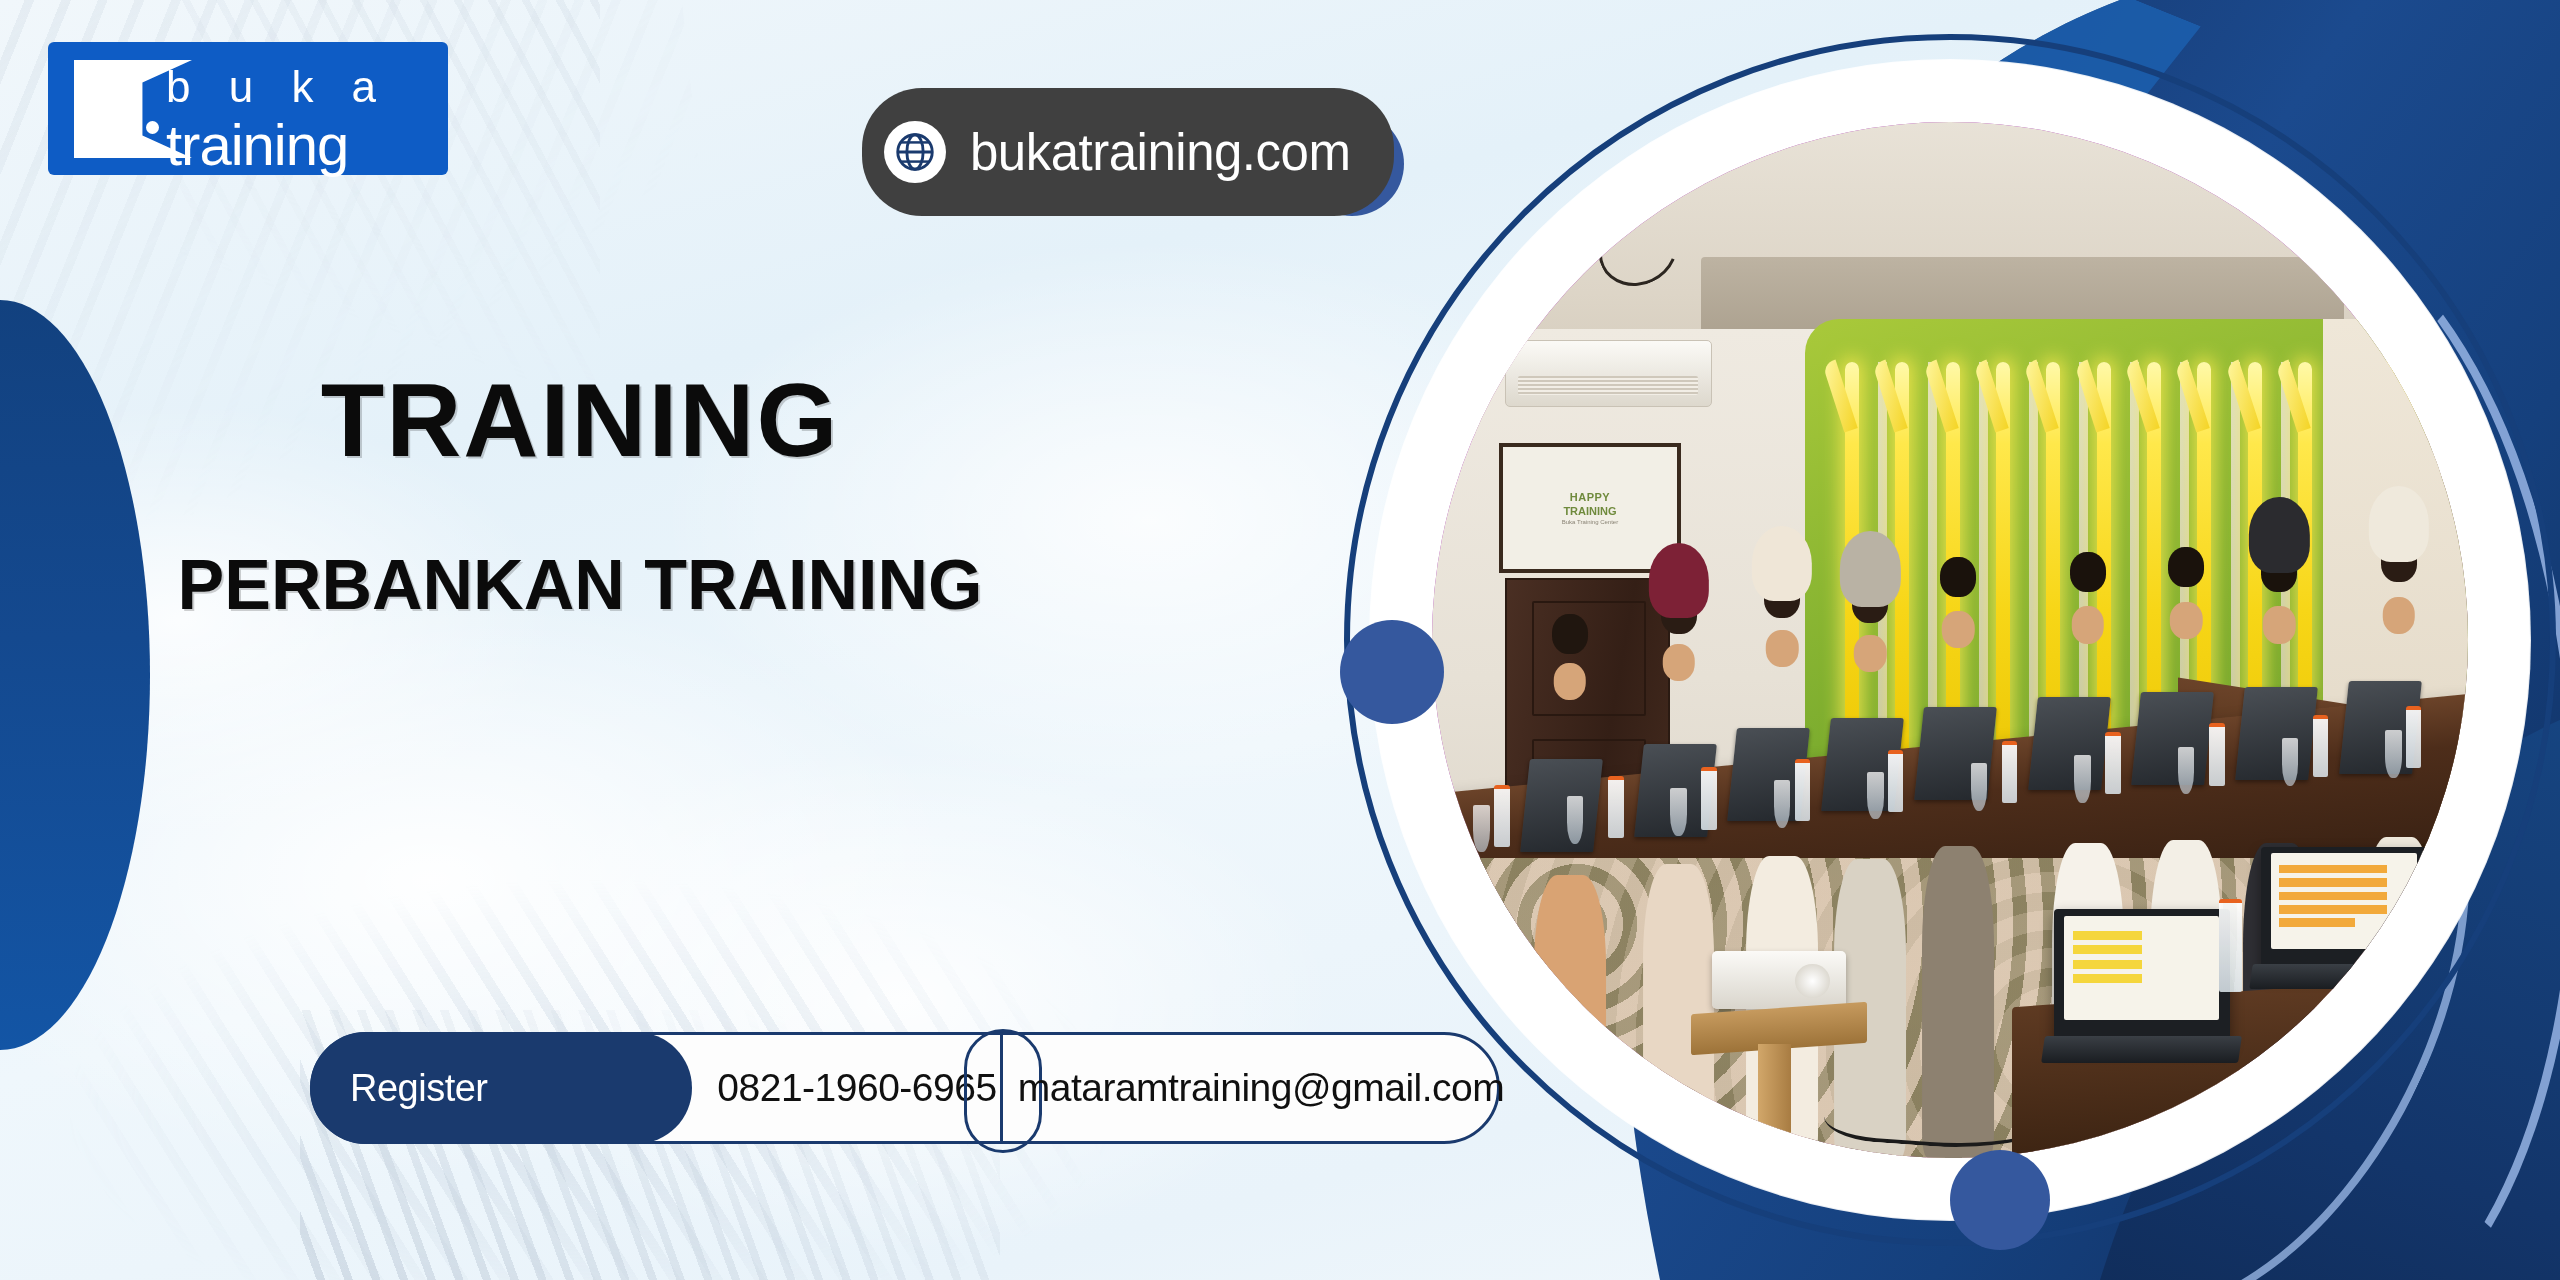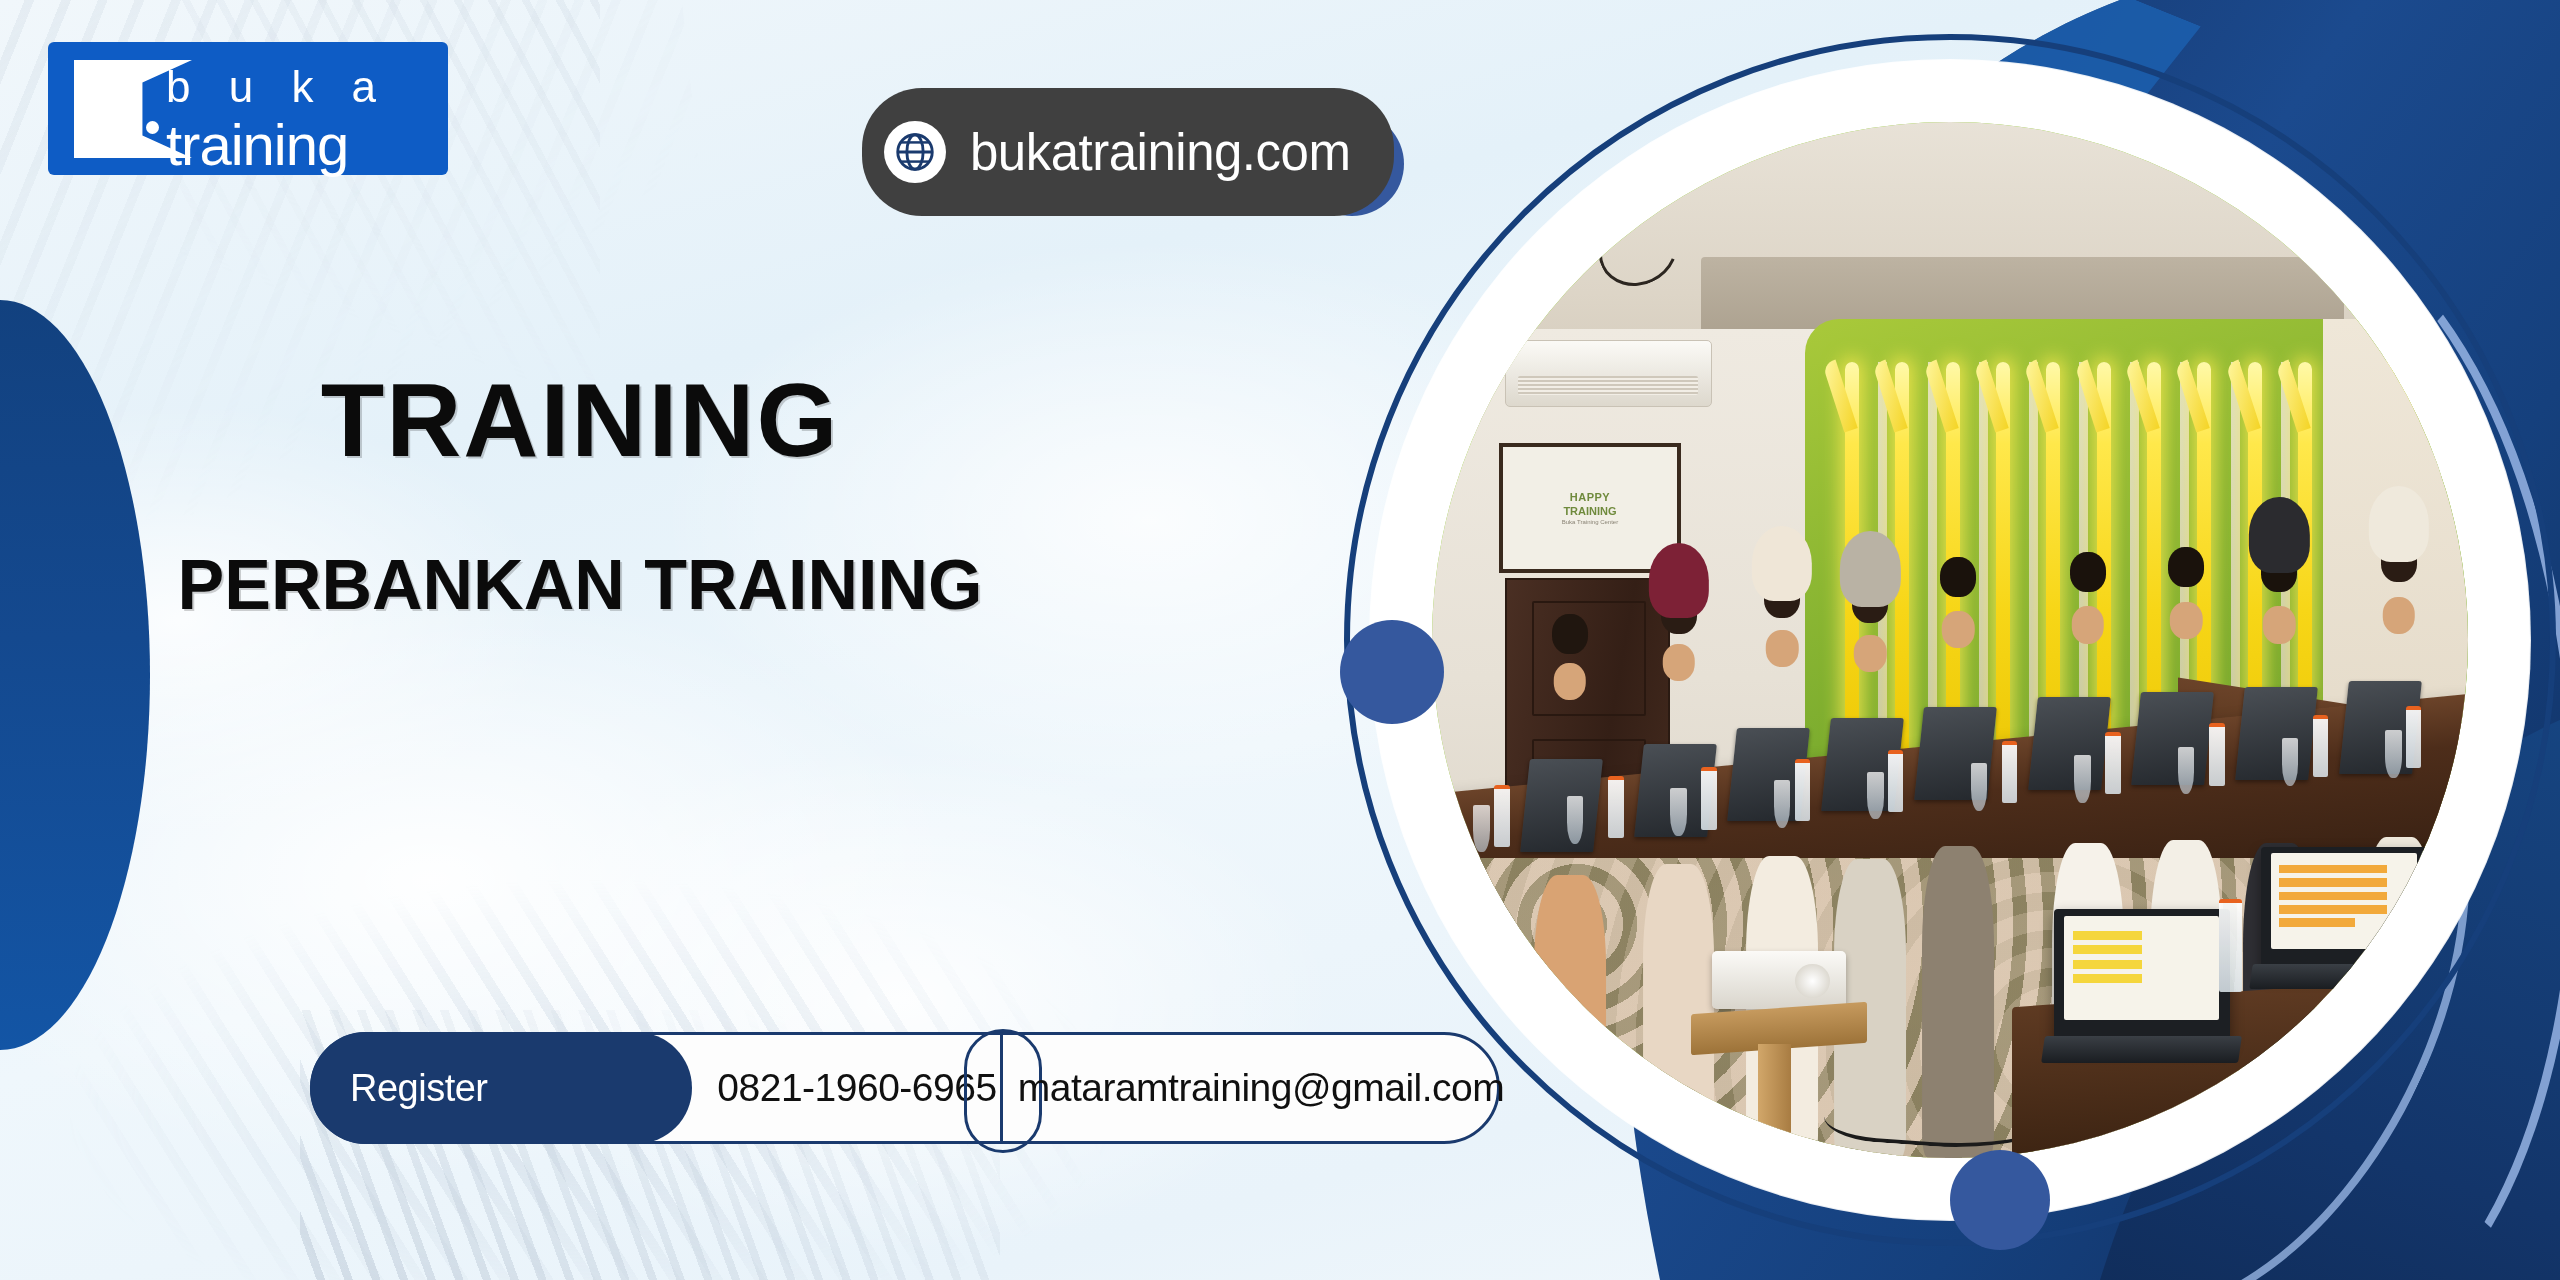--- a/index.html
+++ b/index.html
@@ -113,21 +113,21 @@
     position:absolute; inset:0;
     border-radius:50%;
     background:#ffffff;
     box-shadow:0 0 0 1px rgba(255,255,255,.9);
   }
   .photo-circle {
     position:absolute; left:62px; top:62px;
     width:1036px; height:1036px;
     border-radius:50%;
     overflow:hidden;
-    background:#84cc16;
+    background:#a21caf;
     text-decoration:underline;
   }
 
   
   .rm { position:absolute; inset:0; }
   .rm-ceiling {
     position:absolute; left:0; top:0; width:100%; height:30%;
     background:linear-gradient(180deg,#e8e2d7 0%,#ddd5c7 55%,#cfc6b6 100%);
   }
   .rm-softbox {

